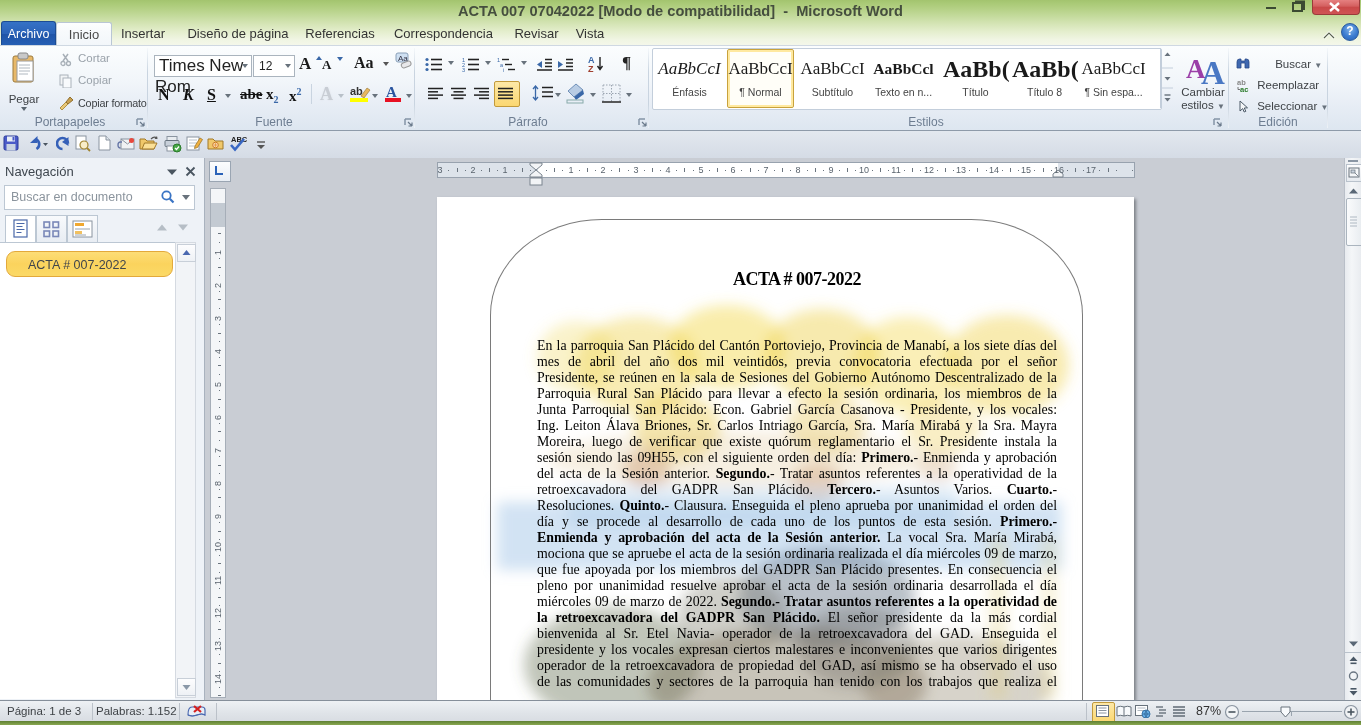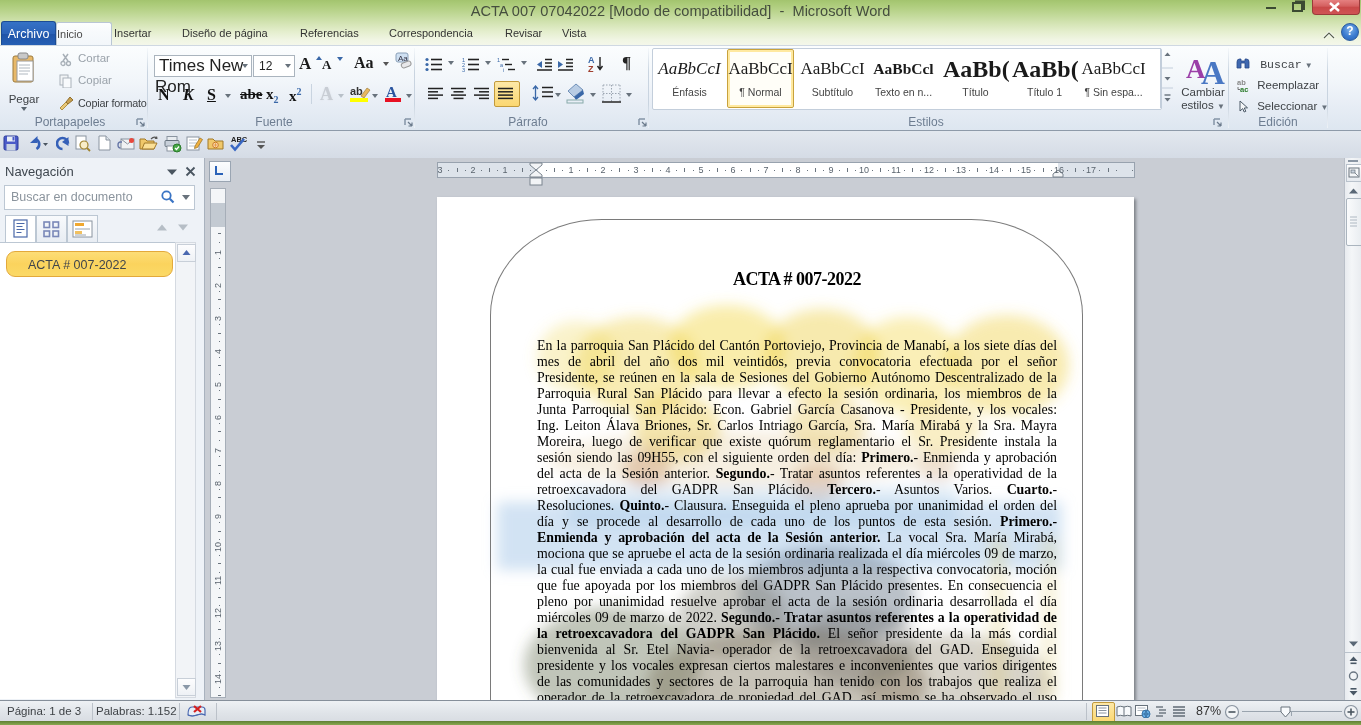--- a/index.html
+++ b/index.html
@@ -1,31 +1,31 @@
 <!DOCTYPE html>
 <html><head>
 <meta charset="utf-8">
 <style>
   html,body{margin:0;padding:0;}
   body{width:1361px;height:725px;overflow:hidden;font-family:"Liberation Sans",sans-serif;position:relative;background:#c9cdd4;}
   .abs{position:absolute;}
   
   #titlebar{left:0;top:0;width:1361px;height:45px;
     background:linear-gradient(to bottom,#a3c46e 0%,#aaca77 8%,#b5d186 20%,#c3da9b 35%,#d4e4b4 52%,#e4eecd 70%,#f0f5e3 88%,#f4f7ea 100%);}
-  #ttext{left:0;top:3px;width:1361px;text-align:center;font-size:14.6px;color:#454e3e;}
+  #ttext{left:0;top:3px;width:1361px;text-align:center;font-size:14.6px;color:#454e3e;font-weight:bold;}
   .capbtn{top:0;height:15px;}
   #btn-min{left:1258px;width:26px;}
   #btn-max{left:1284px;width:27px;}
   #btn-close{left:1312px;width:46px;height:14px;background:linear-gradient(to bottom,#e58080 0%,#d45f5f 45%,#c94848 50%,#cf5454 100%);border:1px solid #9a3a3a;border-top:none;border-radius:0 0 4px 4px;}
   .caph{stroke:#3b4a32;stroke-width:2;fill:none;}
   
   #caret{left:1322px;top:26px;}
   #helpbtn{left:1341px;top:23px;width:16px;height:16px;border-radius:50%;background:radial-gradient(circle at 50% 35%,#7fb2e8 0%,#3c7cd0 55%,#2a62b4 100%);border:1px solid #2a5a9e;color:#fff;font-weight:bold;font-size:12px;text-align:center;line-height:15px;}
   
-  .rtab{top:22px;height:23px;font-size:11px;color:#333;text-align:left;line-height:23px;}
+  .rtab{top:22px;height:23px;font-size:13px;color:#333;text-align:center;line-height:23px;}
   #tab-archivo{left:1px;top:21px;width:53px;height:24px;background:linear-gradient(to bottom,#3572c6 0%,#2a62b8 50%,#1f54a8 51%,#2760b5 100%);border-radius:3px 3px 0 0;color:#fff;line-height:24px;font-size:12.5px;text-align:center;border:1px solid #1c4c94;border-bottom:none;}
   #tab-inicio{left:56px;width:54px;background:linear-gradient(to bottom,#fdfefe,#f7fafc 40%,#f2f6fa);border:1px solid #b9c6d5;border-bottom:none;border-radius:2.5px 2.5px 0 0;color:#4a4a4a;}
   
   #ribbon{left:0;top:45px;width:1361px;height:85px;background:linear-gradient(to bottom,#fbfdfe 0%,#f2f6fa 40%,#e7edf5 70%,#dde6f0 100%);border-top:1px solid #cfd8e2;}
   #ribbon .vsep{top:2px;height:80px;width:1px;background:linear-gradient(to bottom,#f5f8fb,#c9d4e0 30%,#c9d4e0 70%,#eef2f7);}
   .gl{top:69px;font-size:12px;color:#6d7d91;text-align:center;}
   .dlg{top:70px;width:11px;height:11px;}
   
   .scard{top:3px;width:65px;height:57px;background:#fff;border:1px solid rgba(0,0,0,0);border-radius:2px;}
   .scard .sa{position:absolute;left:0;width:100%;top:6px;height:26px;font-family:"Liberation Serif",serif;font-size:17px;color:#1a1a1a;text-align:center;line-height:26px;}
@@ -331,21 +331,21 @@
   <div class="abs scard" style="left:870px;">
       <div class="sa" style="font-weight:bold;font-size:15.5px;">AaBbCcl</div>
       <div class="sl">Texto en n...</div>
     </div>
   <div class="abs scard" style="left:942px;">
       <div class="sa" style="font-weight:bold;font-size:24px;">AaBb(</div>
       <div class="sl">Título</div>
     </div>
   <div class="abs scard" style="left:1011px;">
       <div class="sa" style="font-weight:bold;font-size:24px;">AaBb(</div>
-      <div class="sl">Título 1</div>
+      <div class="sl">Título 8</div>
     </div>
   <div class="abs scard" style="left:1080px;">
       <div class="sa">AaBbCcI</div>
       <div class="sl">¶ Sin espa...</div>
     </div>
   <div class="abs" style="left:1160px;top:2px;width:13px;height:60px;border-left:1px solid #c3cedb;">
     <svg width="13" height="60">
         <path d="M3.5 8 L6.5 4.5 L9.5 8 Z" fill="#68727c"></path>
         <line x1="1" y1="20" x2="12" y2="20" stroke="#c3cedb"></line>
         <path d="M3.5 29 L9.5 29 L6.5 32.5 Z" fill="#68727c"></path>
@@ -360,21 +360,21 @@
         <text x="6" y="28" font-size="27" font-weight="bold" font-family="Liberation Serif" fill="#9b3fa8">A</text>
         <text x="21" y="34" font-size="33" font-weight="bold" font-family="Liberation Serif" fill="#4a78c4">A</text>
       </svg>
   </div>
   <div class="abs" style="left:1173px;top:40px;width:60px;text-align:center;font-size:11.5px;color:#3e4246;line-height:13px;">Cambiar<br>estilos <span style="font-size:8px;color:#68727c;">▼</span></div>
 
   <div class="abs" style="left:1236px;top:12px;width:96px;font-size:11.5px;color:#3e4246;white-space:nowrap;">
     <svg width="15" height="12" style="vertical-align:-2px;">
         <path d="M1 4 Q1 1 3.5 1 L5 1 L5 3 L9 3 L9 1 L10.5 1 Q13 1 13 4 L13 10 L9 10 L9 5 L5 5 L5 10 L1 10 Z" fill="#3f68b0" stroke="#2a4a88" stroke-width="0.8"></path>
       </svg>
-    <span style="margin-left:6px;font-family:Liberation Mono, monospace;">Buscar</span> <span style="font-size:8px;color:#68727c;">▼</span>
+    <span style="margin-left:21px;">Buscar</span> <span style="font-size:8px;color:#68727c;">▼</span>
   </div>
   <div class="abs" style="left:1236px;top:33px;width:96px;font-size:11.5px;color:#3e4246;white-space:nowrap;">
     <svg width="15" height="13" style="vertical-align:-3px;">
         <text x="1" y="6" font-size="7.5" font-weight="bold" fill="#888">ab</text>
         <text x="4" y="13" font-size="7.5" font-weight="bold" fill="#2a7a2a">ac</text>
         <path d="M2 8 L2 10.5 L4 10.5" stroke="#555" fill="none" stroke-width="0.8"></path>
       </svg>
     <span style="margin-left:3px;">Reemplazar</span>
   </div>
   <div class="abs" style="left:1236px;top:54px;width:96px;font-size:11.5px;color:#3e4246;white-space:nowrap;">
@@ -741,29 +741,28 @@
       <div>Junta Parroquial San Plácido: Econ. Gabriel García Casanova - Presidente, y los vocales:</div>
       <div>Ing. Leiton Álava Briones, Sr. Carlos Intriago García, Sra. María Mirabá y la Sra. Mayra</div>
       <div>Moreira, luego de verificar que existe quórum reglamentario el Sr. Presidente instala la</div>
       <div>sesión siendo las 09H55, con el siguiente orden del día: <b>Primero.</b>- Enmienda y aprobación</div>
       <div>del acta de la Sesión anterior. <b>Segundo.</b>- Tratar asuntos referentes a la operatividad de la</div>
       <div>retroexcavadora del GADPR San Plácido. <b>Tercero.</b>- Asuntos Varios. <b>Cuarto.</b>-</div>
       <div>Resoluciones. <b>Quinto.</b>- Clausura. Enseguida el pleno aprueba por unanimidad el orden del</div>
       <div>día y se procede al desarrollo de cada uno de los puntos de esta sesión. <b>Primero.-</b></div>
       <div><b>Enmienda y aprobación del acta de la Sesión anterior.</b> La vocal Sra. María Mirabá,</div>
       <div>mociona que se apruebe el acta de la sesión ordinaria realizada el día miércoles 09 de marzo,</div>
-      <div>la cual fue enviada a cada uno de los miembros adjunta a la respectiva convocatoria, moción</div>
       <div>que fue apoyada por los miembros del GADPR San Plácido presentes. En consecuencia el</div>
       <div>pleno por unanimidad resuelve aprobar el acta de la sesión ordinaria desarrollada el día</div>
       <div>miércoles 09 de marzo de 2022. <b>Segundo.- Tratar asuntos referentes a la operatividad de</b></div>
       <div><b>la retroexcavadora del GADPR San Plácido.</b> El señor presidente da la más cordial</div>
       <div>bienvenida al Sr. Etel Navia- operador de la retroexcavadora del GAD. Enseguida el</div>
       <div>presidente y los vocales expresan ciertos malestares e inconvenientes que varios dirigentes</div>
+      <div>operador de la retroexcavadora de propiedad del GAD, así mismo se ha observado el uso</div>
       <div>de las comunidades y sectores de la parroquia han tenido con los trabajos que realiza el</div>
-      <div>operador de la retroexcavadora de propiedad del GAD, así mismo se ha observado el uso</div>
     </div>
   </div>
   <div class="abs" id="vsb">
     <div style="position:absolute;left:3px;top:2px;width:10px;height:2px;background:#8a96a4;"></div>
     <div style="position:absolute;left:1px;top:6px;width:15px;height:16px;background:linear-gradient(to bottom,#fdfdfe,#e6eaef);border:1px solid #b9c2cc;"><svg width="15" height="16">
           <rect x="2" y="3" width="10" height="9" fill="#f4f6f8" stroke="#68727c"></rect>
           <rect x="4" y="5" width="4" height="3" fill="#c8d2dc" stroke="#68727c" stroke-width="0.7"></rect>
           <path d="M8 8 L11 11" stroke="#68727c" stroke-width="0.8"></path>
         </svg></div>
     <div style="position:absolute;left:1px;top:26px;width:15px;height:15px;"><svg width="15" height="15">

